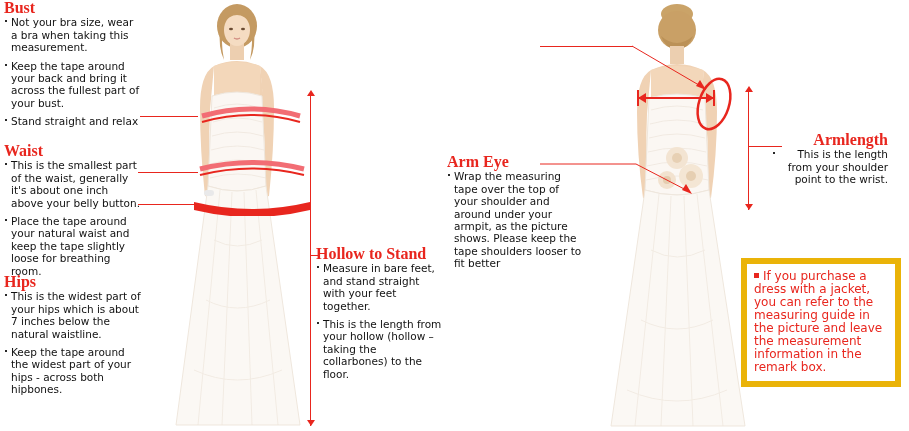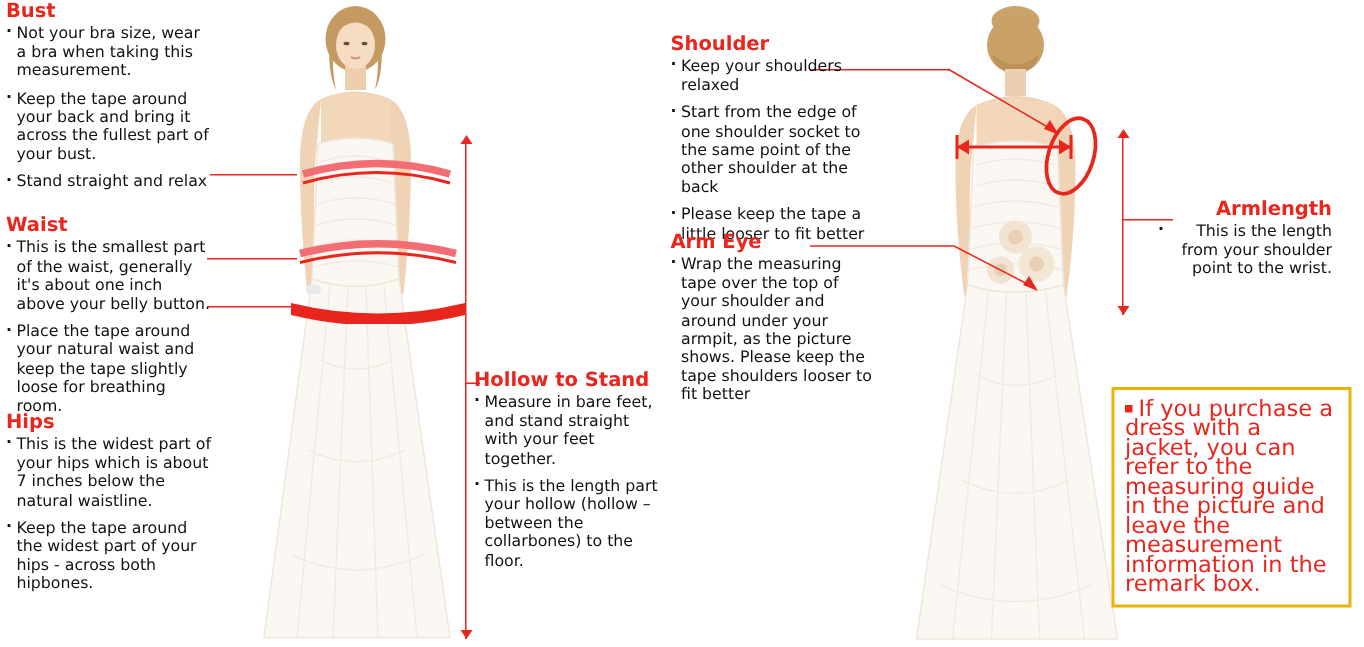--- a/index.html
+++ b/index.html
@@ -19,23 +19,24 @@
   }
   .block {
     position: absolute;
     color: #111111;
     font-size: 10.5px;
     line-height: 12.4px;
   }
   .heading {
     color: #e8261e;
     font-weight: bold;
-    font-size: 13px;
+    font-size: 16px;
     margin-bottom: 2px;
     white-space: nowrap;
+    font-family: Liberation Serif, serif;
   }
   .bullet {
     margin: 0 0 6px 0;
     padding-left: 7px;
     position: relative;
   }
   .bullet:last-child { margin-bottom: 0; }
   .bullet::before {
     content: "\00b7";
     position: absolute;
@@ -43,25 +44,25 @@
     top: -1px;
     font-weight: bold;
   }
 
   
   .note {
     position: absolute;
     left: 741px;
     top: 258px;
     width: 160px;
-    border: 2px solid #eab308;
+    border: 6px solid #eab308;
     padding: 6px 7px 7px 7px;
     box-sizing: border-box;
     color: #e8261e;
-    font-size: 15px;
+    font-size: 12px;
     line-height: 13px;
   }
   .note .sq {
     display: inline-block;
     width: 5px;
     height: 5px;
     background: #e8261e;
     margin-right: 4px;
     vertical-align: 2px;
   }
@@ -270,29 +271,23 @@
 
   <div class="block" style="left:4px; top:276px; width:140px;">
     <div class="heading">Hips</div>
     <div class="bullet">This is the widest part of your hips which is about 7 inches below the natural waistline.</div>
     <div class="bullet">Keep the tape around the widest part of your hips - across both hipbones.</div>
   </div>
 
   <div class="block" style="left:316px; top:248px; width:126px;">
     <div class="heading">Hollow to Stand</div>
     <div class="bullet">Measure in bare feet, and stand straight with your feet together.</div>
-    <div class="bullet">This is the length part your hollow (hollow – between the collarbones) to the floor.</div>
-  </div>
-
-  <div class="block" style="left:447px; top:24px; width:136px;">
-    <div class="heading">Shoulder</div>
-    <div class="bullet">Keep your shoulders relaxed</div>
-    <div class="bullet">Start from the edge of one shoulder socket to the same point of the other shoulder at the back</div>
-    <div class="bullet">Please keep the tape a little looser to fit better</div>
-  </div>
+    <div class="bullet">This is the length from your hollow (hollow – taking the collarbones) to the floor.</div>
+  </div>
+
 
   <div class="block" style="left:447px; top:156px; width:136px;">
     <div class="heading">Arm Eye</div>
     <div class="bullet">Wrap the measuring tape over the top of your shoulder and around under your armpit, as the picture shows. Please keep the tape shoulders looser to fit better</div>
   </div>
 
   <div class="block" style="left:772px; top:134px; width:116px;text-align:right;">
     <div class="heading">Armlength</div>
     <div class="bullet">This is the length from your shoulder point to the wrist.</div>
   </div>

